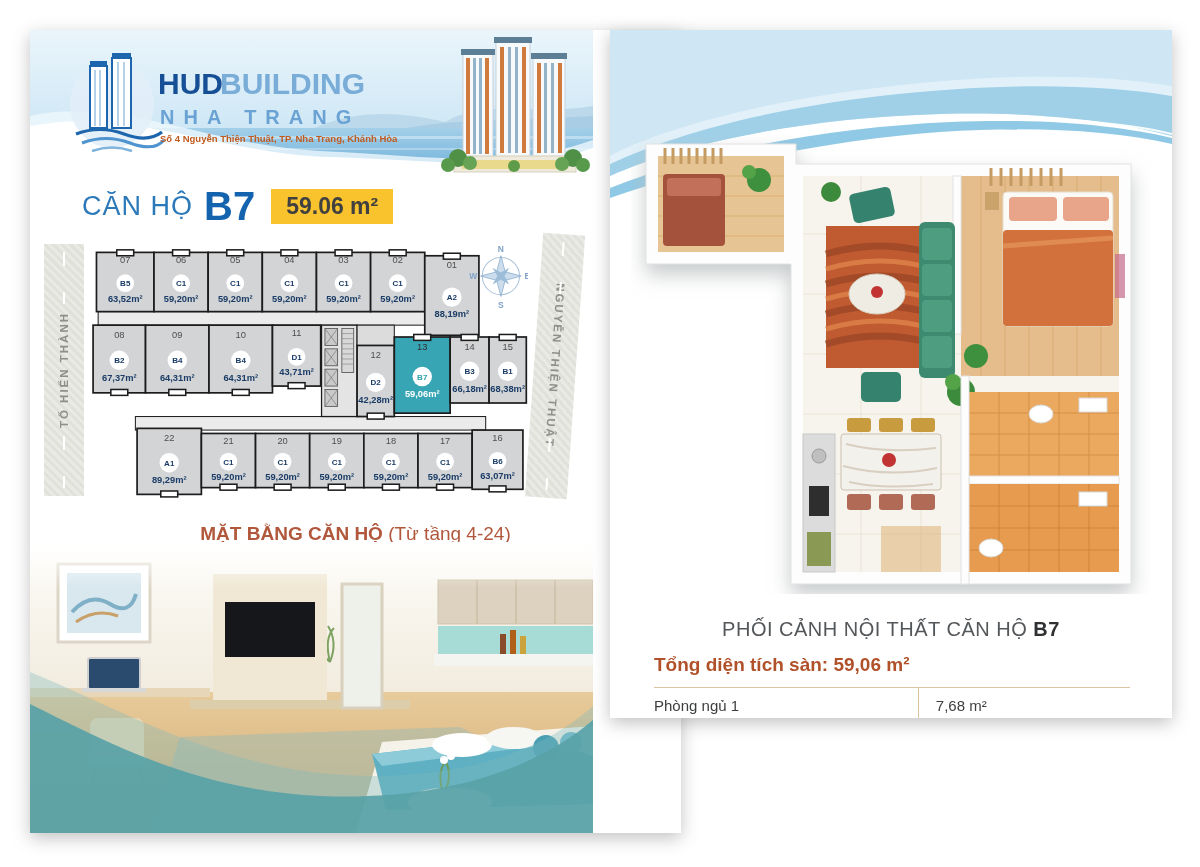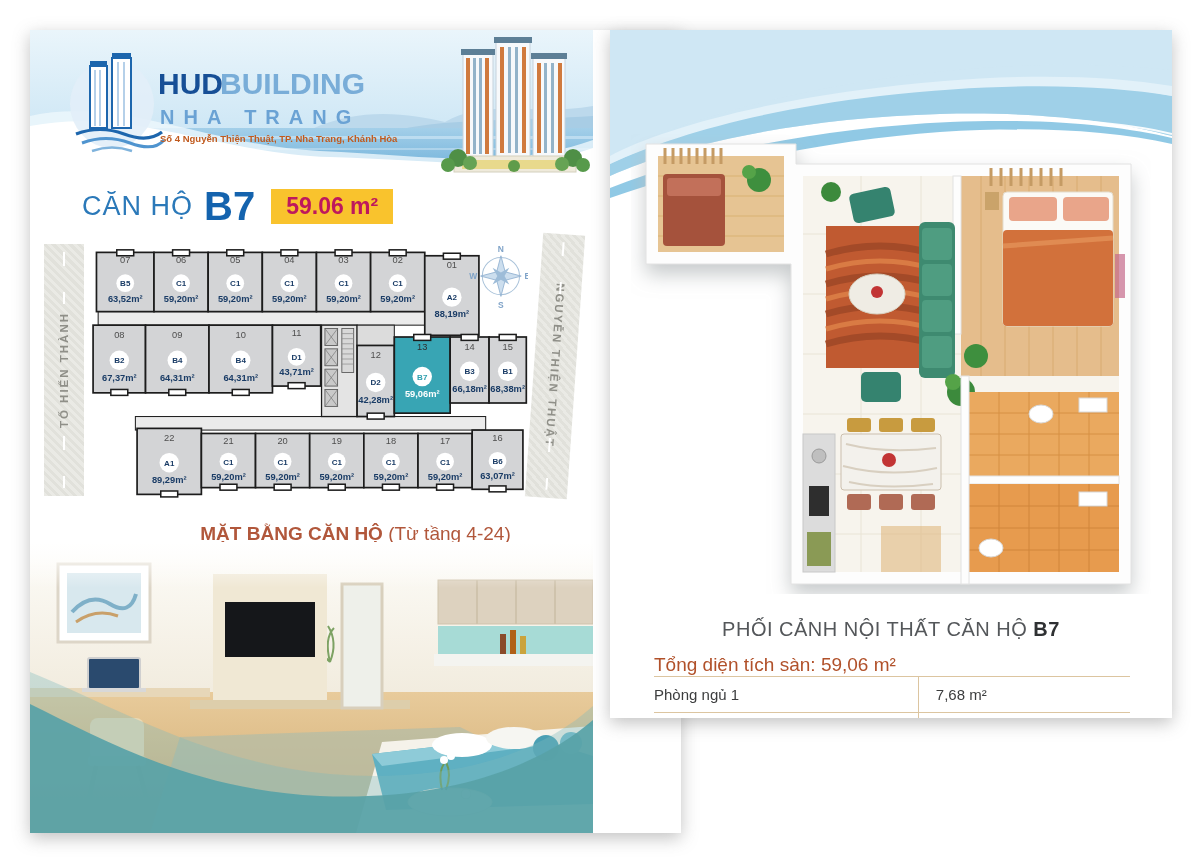--- a/index.html
+++ b/index.html
@@ -10,21 +10,21 @@
   .page{position:absolute;background:#fff;box-shadow:0 5px 16px rgba(120,120,120,.45);overflow:hidden;}
   #page-left{left:30px;top:30px;width:651px;height:803px;}
   #page-right{left:610px;top:30px;width:562px;height:688px;}
   svg text{font-family:"Liberation Sans",sans-serif;}
 
   
   #header-svg{position:absolute;left:0;top:0;}
   .apt-title{position:absolute;left:52px;top:156px;display:flex;align-items:center;}
   .t-prefix{font-size:27px;color:#2b79b9;letter-spacing:1px;}
   .t-unit{font-size:40px;font-weight:bold;color:#1463ae;margin-left:11px;line-height:1;}
-  .t-badge{margin-left:16px;background:#f9c32d;color:#be185d;font-weight:bold;font-size:23px;padding:4px 15px;}
+  .t-badge{margin-left:16px;background:#f9c32d;color:#404040;font-weight:bold;font-size:23px;padding:4px 15px;}
 
   .street{position:absolute;color:#8f8f88;font-weight:bold;font-size:11.5px;letter-spacing:2px;
     background:repeating-linear-gradient(45deg,#eaeae5 0 3px,#e1e1db 3px 6px);
     display:flex;align-items:center;justify-content:center;}
   .street::before,.street::after{content:"";position:absolute;left:calc(50% - 1px);width:2px;
     background:repeating-linear-gradient(180deg,#fff 0 14px,rgba(255,255,255,0) 14px 40px);}
   .street::before{top:8px;height:52px;}
   .street::after{bottom:8px;height:52px;}
   #street-left{left:14px;top:214px;width:40px;height:252px;}
   #street-right{left:504px;top:204px;width:42px;height:264px;transform:rotate(4deg);}
@@ -38,21 +38,21 @@
   #photo-svg{position:absolute;left:0;top:512px;}
 
   
   #waves-svg{position:absolute;left:0;top:0;}
   #render-svg{position:absolute;left:21px;top:104px;}
   .render-caption{position:absolute;left:0;top:588px;width:100%;text-align:center;
     font-size:20px;color:#54575a;letter-spacing:.5px;}
   .render-caption b{color:#2f3133;}
 
   .area-table{position:absolute;left:44px;top:624px;width:476px;}
-  .at-title{font-size:19px;font-weight:normal;color:#b1512a;margin-bottom:0;}
+  .at-title{font-size:19px;font-weight:bold;color:#b1512a;margin-bottom:11px;}
   .at-cols{display:flex;gap:36px;}
   .at-col{flex:1;}
   .arow{display:flex;align-items:stretch;border-top:1px solid #dcc5a0;}
   .at-col .arow:last-child{border-bottom:4px solid #1d4ed8;font-style:italic;}
   .alabel{width:55%;padding:9px 2px 9px 0;font-size:15px;color:#3c3d3e;border-right:1px solid #dcc5a0;}
   .avalue{padding:9px 0 9px 17px;font-size:15px;color:#3c3d3e;}
 </style>
 </head>
 <body>
 

